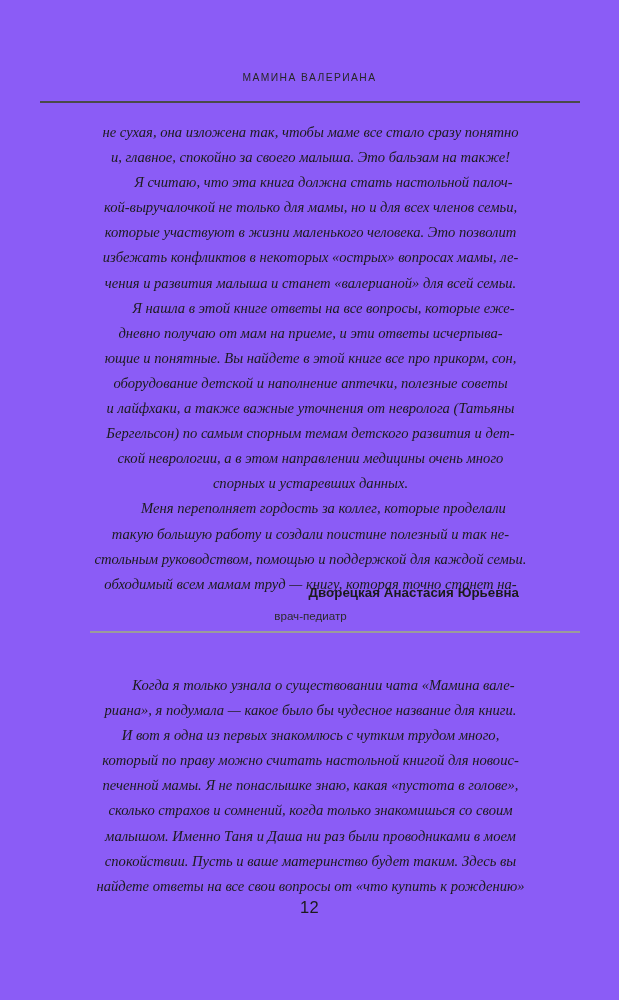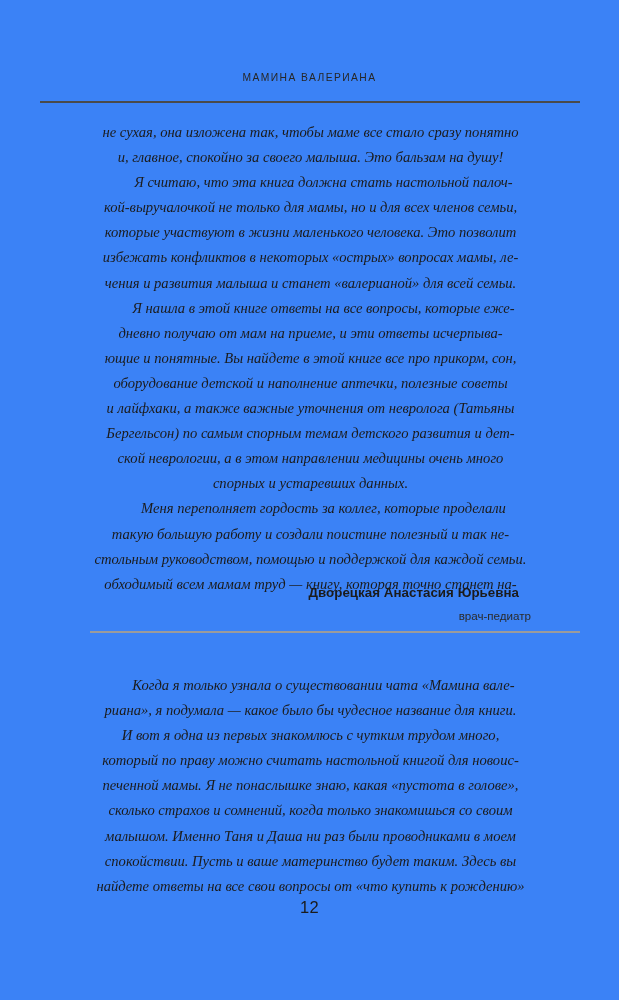--- a/index.html
+++ b/index.html
@@ -14,21 +14,21 @@
     font-family: "Liberation Serif", "DejaVu Serif", serif;
     color: #1b1b1b;
     overflow: hidden;
   }
 
   .page {
     position: absolute;
     inset: 0;
     width: 619px;
     height: 1000px;
-    background: #3b82f6;
+    background: #8b5cf6;
   }
 
   
   .running-head {
     position: absolute;
     top: 71px;
     left: 0;
     width: 619px;
     text-align: center;
     font-family: "Liberation Sans", "DejaVu Sans", sans-serif;
@@ -89,21 +89,21 @@
     font-size: 13.3px;
     font-weight: 700;
     color: #1b1b1b;
     letter-spacing: 0.05px;
   }
   .sig-role {
     position: absolute;
     top: 609px;
     left: 90px;
     width: 441px;
-    text-align: right;
+    text-align: center;
     font-family: "Liberation Sans", "DejaVu Sans", sans-serif;
     font-size: 11.6px;
     font-weight: 400;
     color: #2b2b2b;
   }
 
   
   .folio {
     position: absolute;
     top: 898px;
@@ -121,21 +121,21 @@
 <body>
 
 <div class="page">
 
   <div class="running-head">МАМИНА ВАЛЕРИАНА</div>
 
   <div class="rule-top"></div>
 
   <div class="body-block block-one">
       <span class="txt-line">не сухая, она изложена так, чтобы маме все стало сразу понятно</span>
-      <span class="txt-line">и, главное, спокойно за своего малыша. Это бальзам на душу!</span>
+      <span class="txt-line">и, главное, спокойно за своего малыша. Это бальзам на также!</span>
       <span class="txt-line indent">Я считаю, что эта книга должна стать настольной палоч-</span>
       <span class="txt-line">кой-выручалочкой не только для мамы, но и для всех членов семьи,</span>
       <span class="txt-line">которые участвуют в жизни маленького человека. Это позволит</span>
       <span class="txt-line">избежать конфликтов в некоторых «острых» вопросах мамы, ле-</span>
       <span class="txt-line">чения и развития малыша и станет «валерианой» для всей семьи.</span>
       <span class="txt-line indent">Я нашла в этой книге ответы на все вопросы, которые еже-</span>
       <span class="txt-line">дневно получаю от мам на приеме, и эти ответы исчерпыва-</span>
       <span class="txt-line">ющие и понятные. Вы найдете в этой книге все про прикорм, сон,</span>
       <span class="txt-line">оборудование детской и наполнение аптечки, полезные советы</span>
       <span class="txt-line">и лайфхаки, а также важные уточнения от невролога (Татьяны</span>

